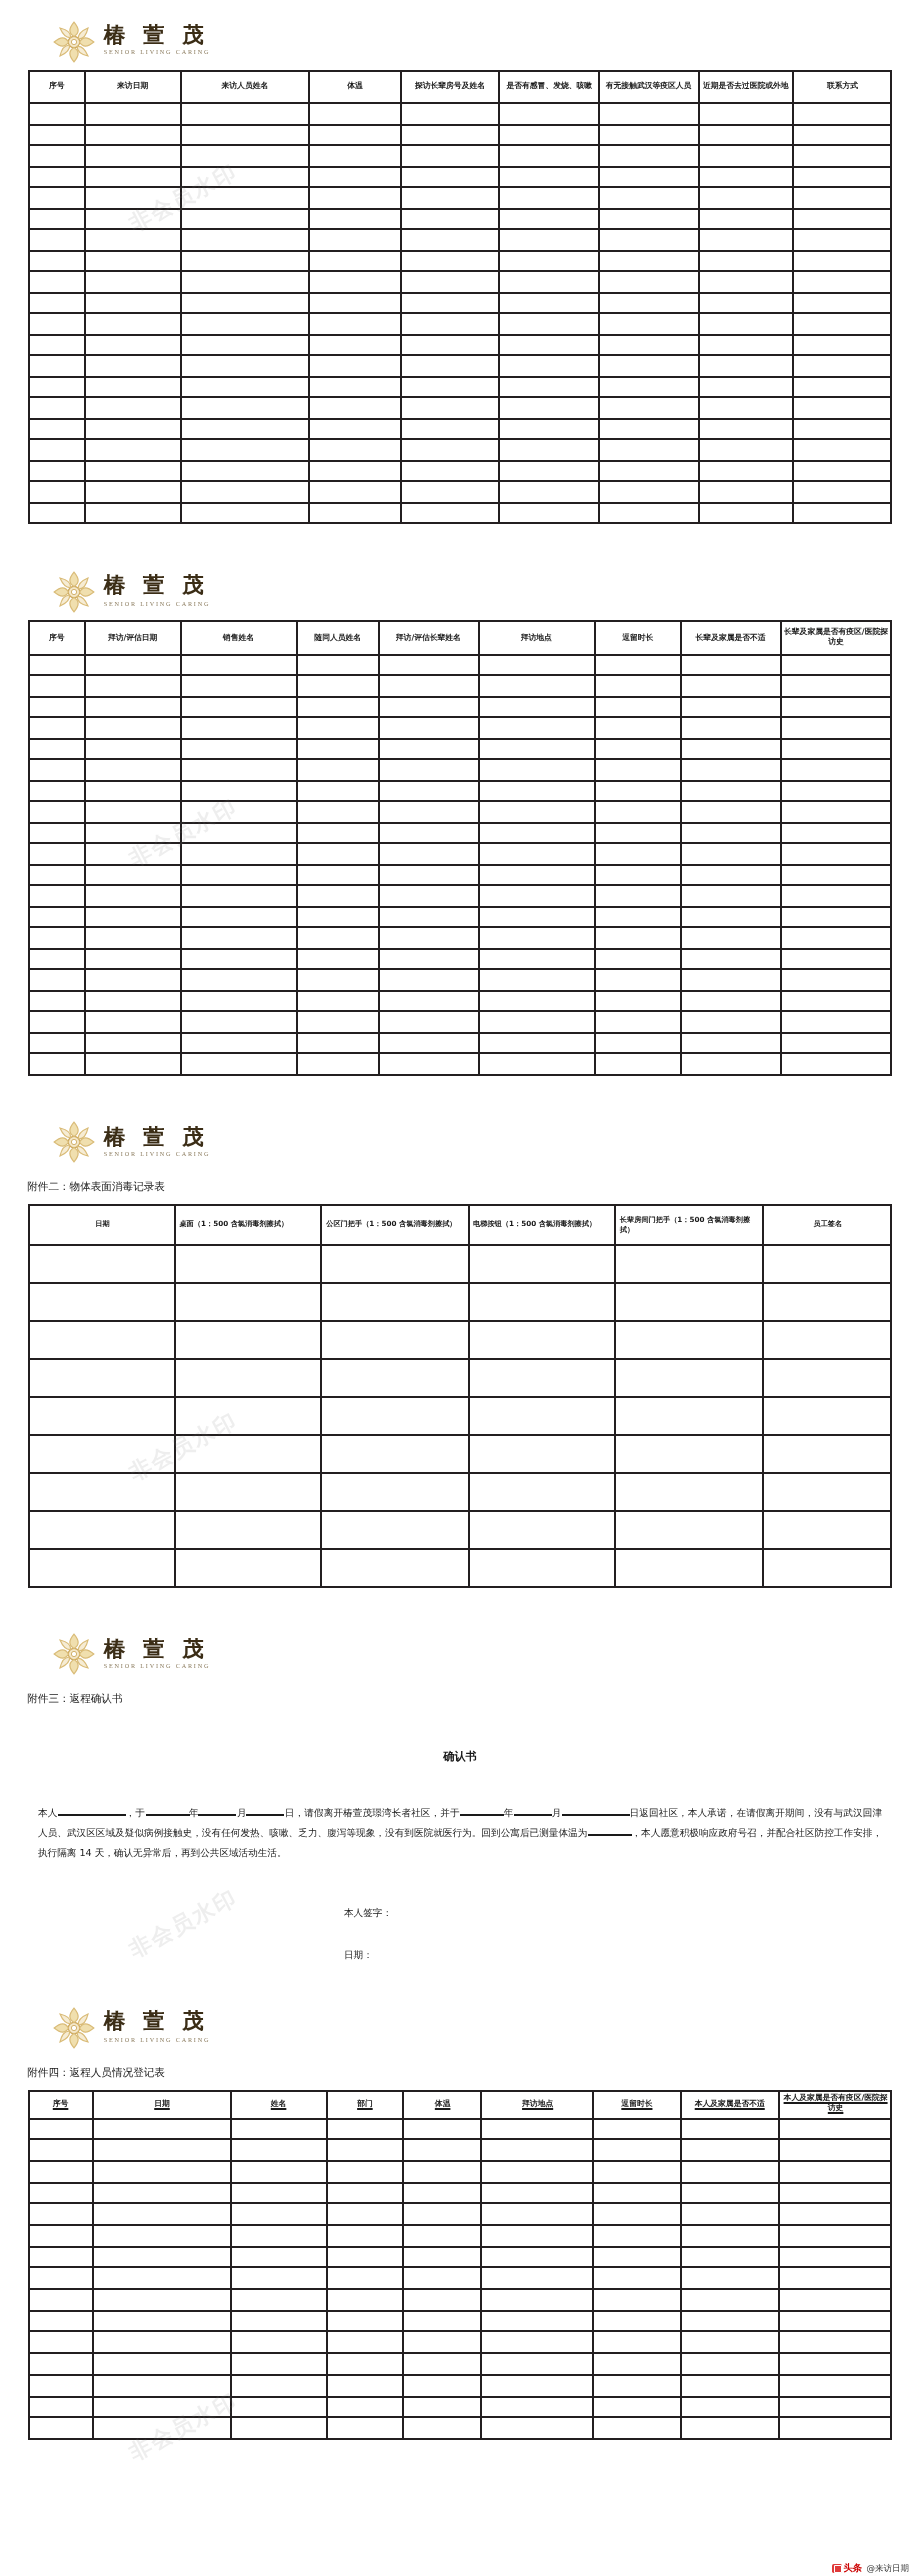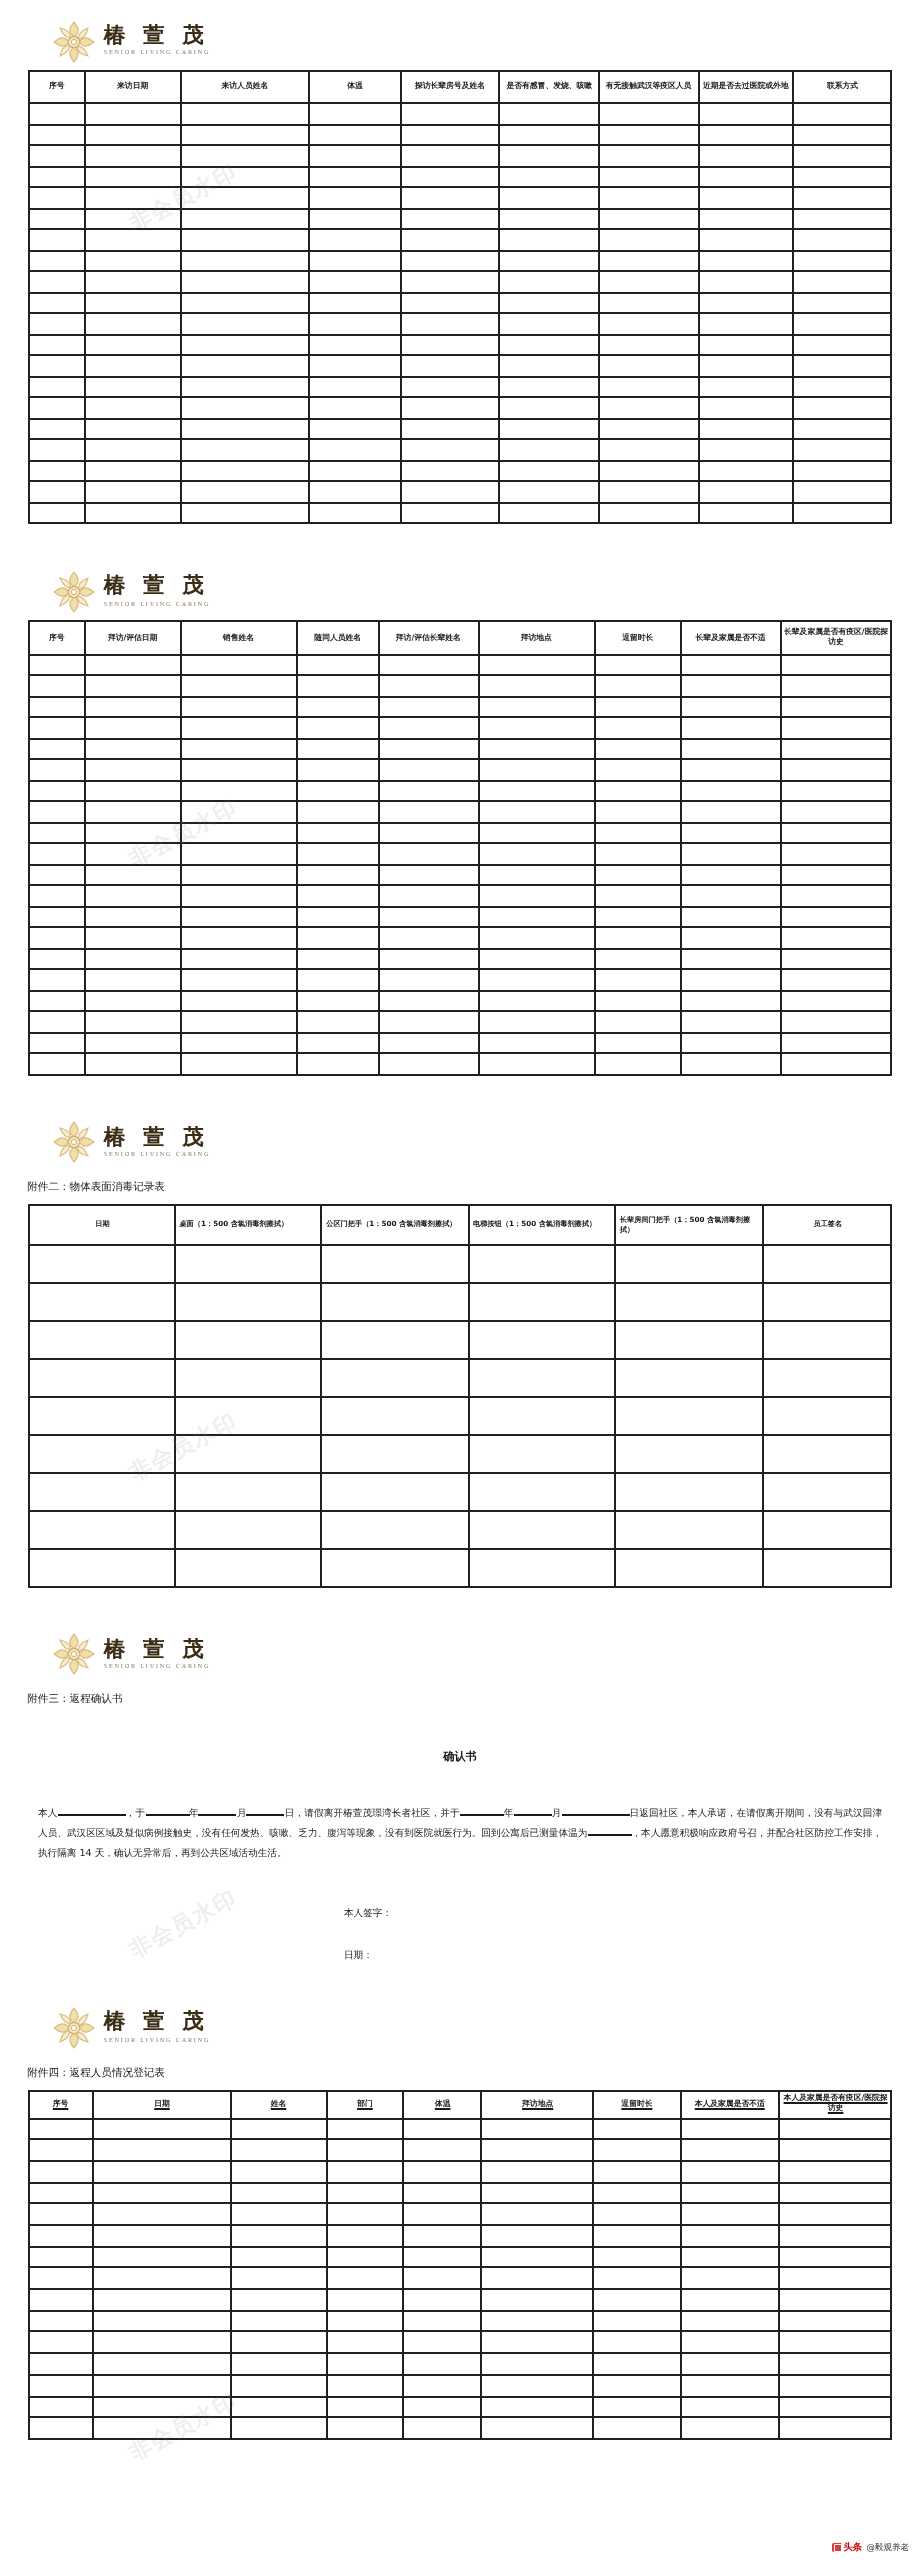--- a/index.html
+++ b/index.html
@@ -138,21 +138,21 @@
     color: rgba(120,120,120,0.13);
     transform: rotate(-28deg);
     white-space: nowrap;
     pointer-events: none;
     letter-spacing: 1.7px;
   }
   
   .footer {
     position: absolute;
     right: 12px;
-    bottom: 22px;
+    bottom: 1px;
     display: flex;
     align-items: center;
     gap: 4.3px;
     font-size: 8.5px;
     color: #333;
     font-family: "DejaVu Sans", "Liberation Sans", sans-serif;
   }
   .tt-logo {
     display: inline-flex;
     align-items: center;
@@ -1118,15 +1118,15 @@
 <div class="wm" style="left:124px; top:818px;">非会员水印</div>
 <div class="wm" style="left:124px; top:1432px;">非会员水印</div>
 <div class="wm" style="left:124px; top:1909px;">非会员水印</div>
 <div class="wm" style="left:124px; top:2412px;">非会员水印</div>
 
 <div class="footer">
   <span class="tt-logo">
     <span class="tt-dot"></span>
     <span>头条</span>
   </span>
-  <span>@毅观养老</span>
+  <span>@来访日期</span>
 </div>
 
 
 </body></html>

